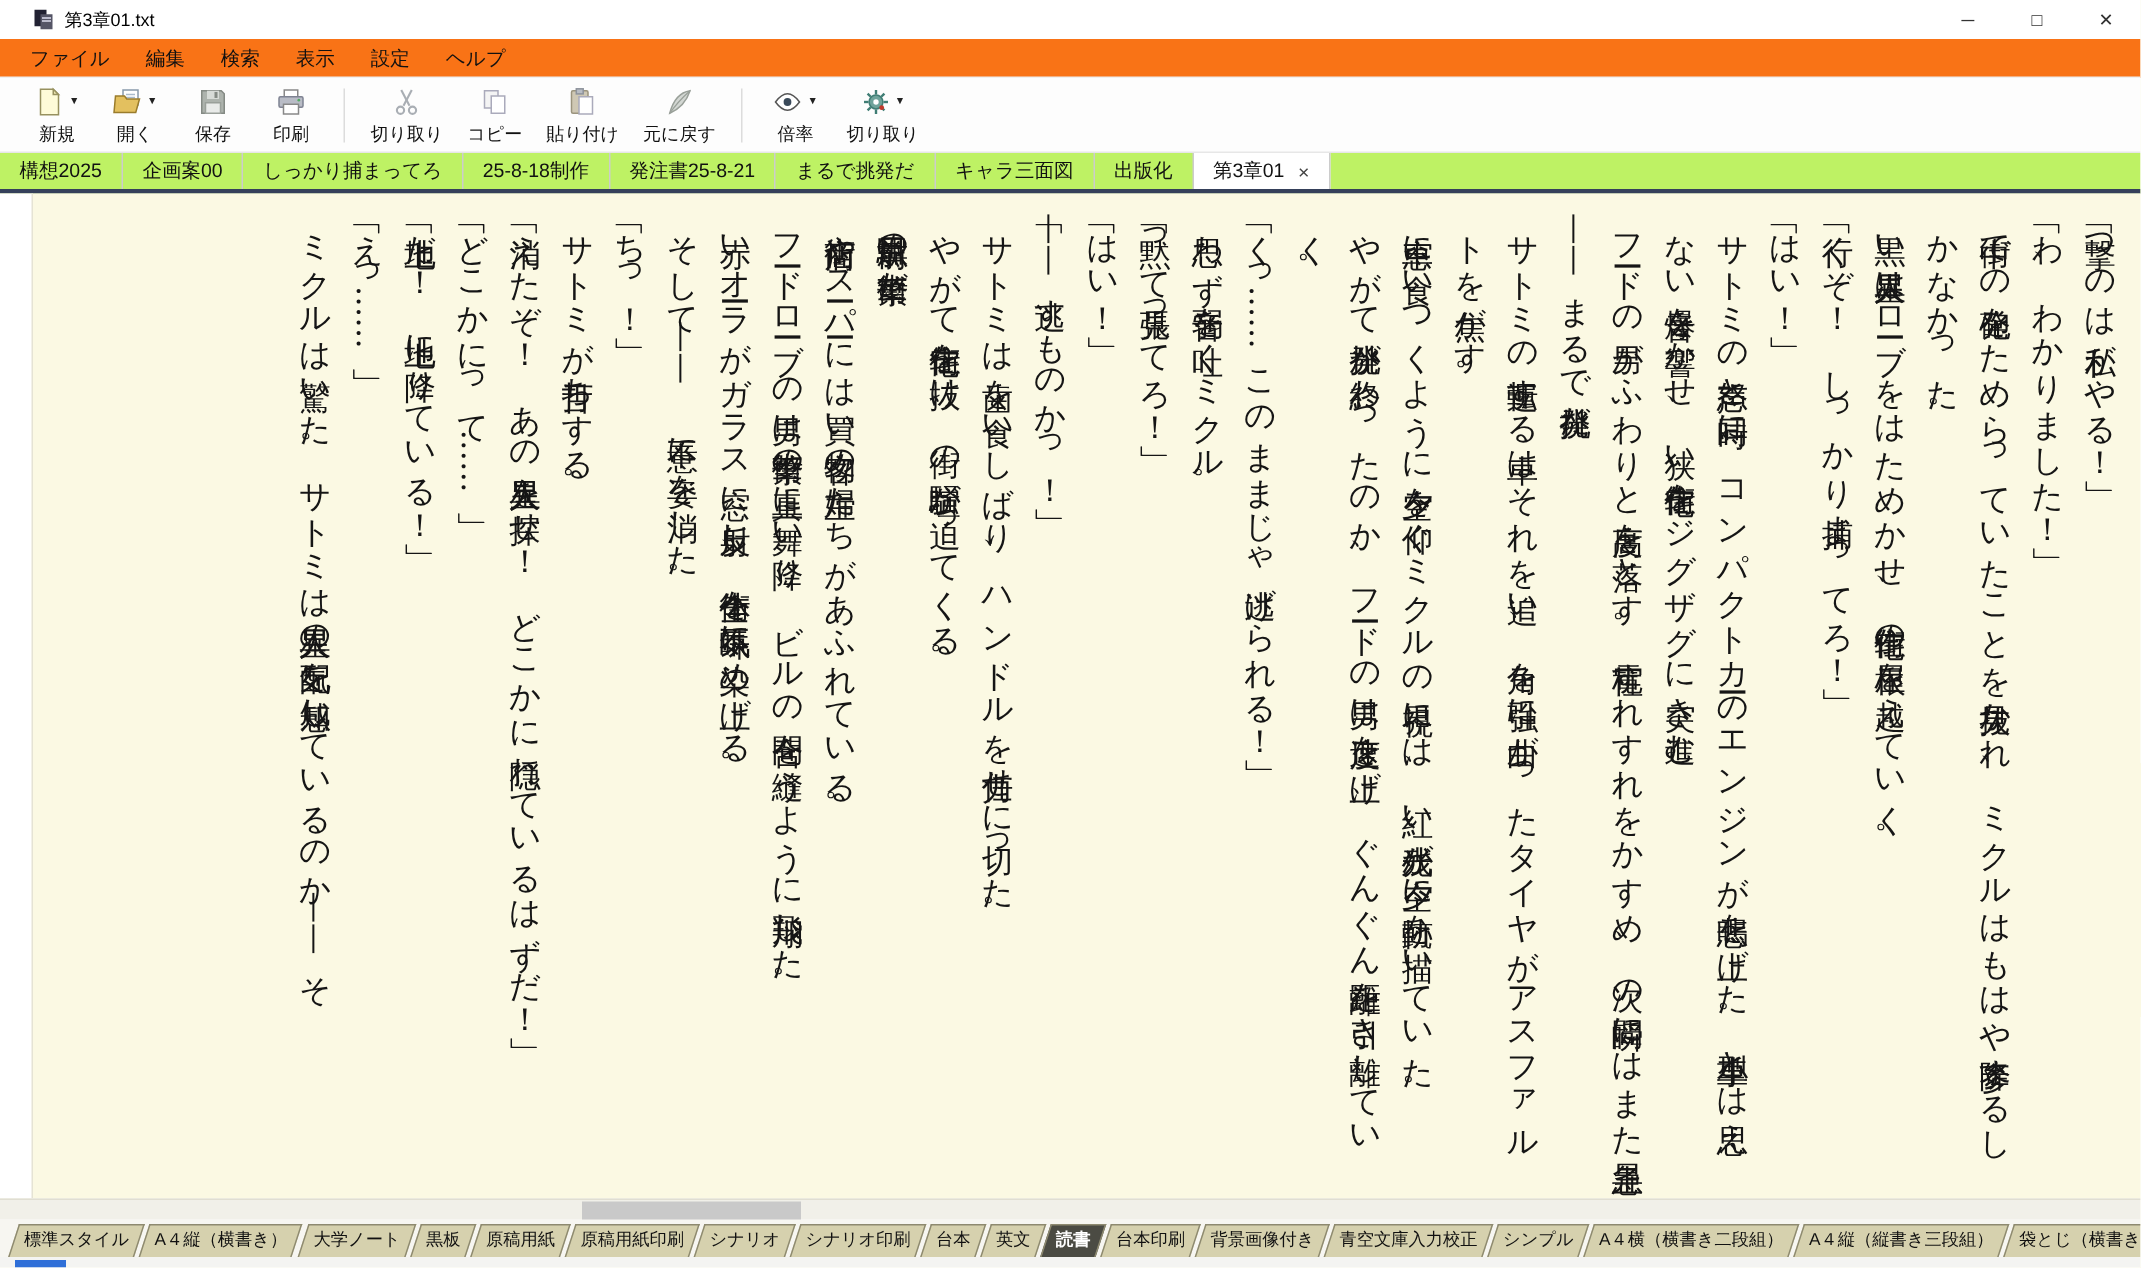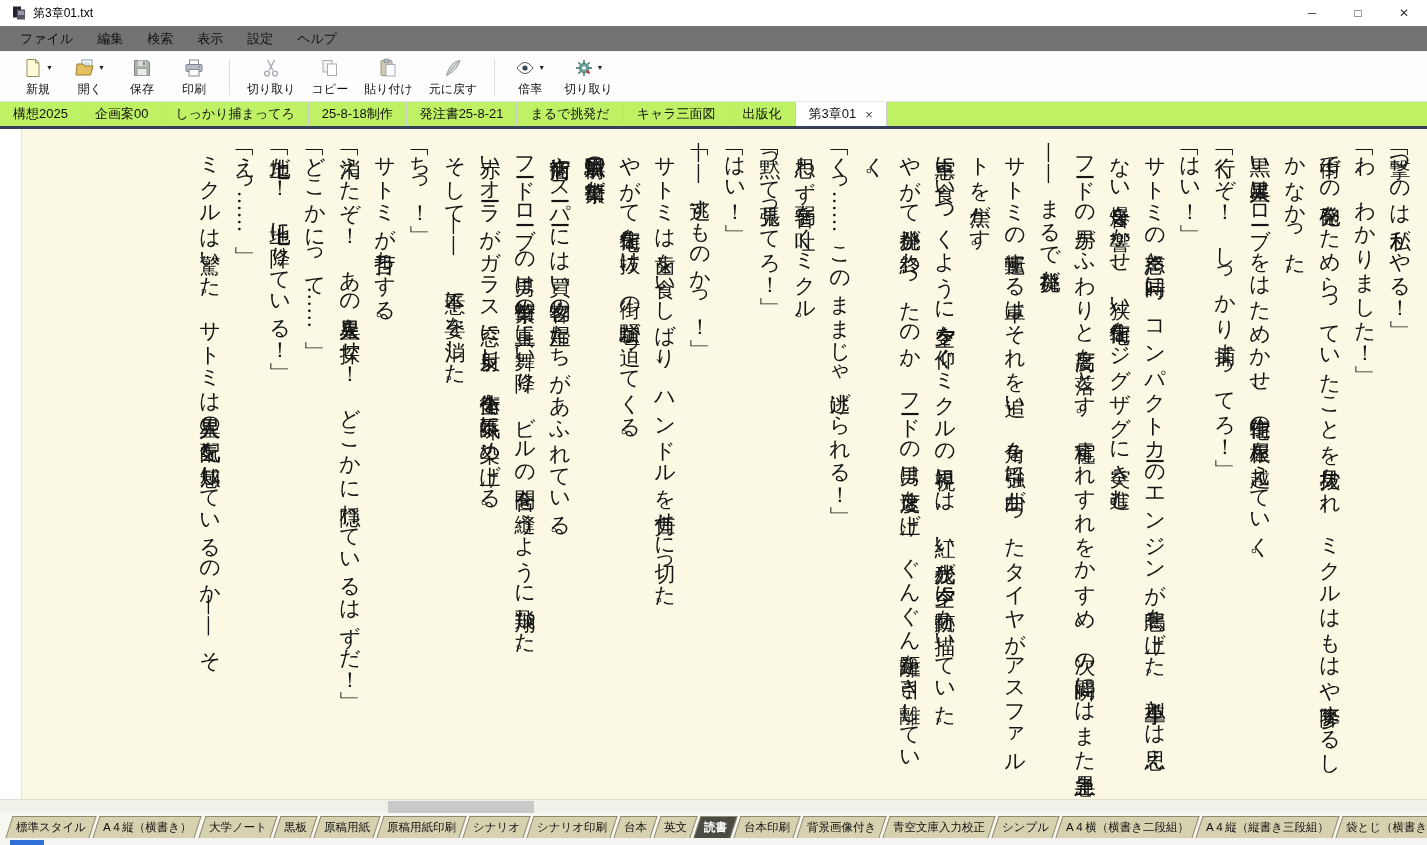--- a/index.html
+++ b/index.html
@@ -7,33 +7,33 @@
   body {
     font-family: "Liberation Sans", "DejaVu Sans", sans-serif;
     background: #ffffff;
     overflow: hidden;
     cursor: default;
     color: #111;
   }
   .window { width: 1427px; height: 845px; display: flex; flex-direction: column; background: #fff; }
 
   
-  .titlebar { height: 26px; display: flex; align-items: center; background: #fff; padding-left: 11px; flex: 0 0 auto; }
+  .titlebar { height: 26px; display: flex; align-items: center; background: #fff; padding-left: 21px; flex: 0 0 auto; }
   .app-icon svg { width: 16px; height: 16px; display: block; }
   .title-text { font-size: 12px; margin-left: 6px; color: #000; }
   .win-controls { margin-left: auto; display: flex; height: 100%; }
   .win-btn { width: 46px; height: 26px; display: flex; align-items: center; justify-content: center; font-size: 12px; color: #333; }
 
   
-  .menubar { height: 26px; display: flex; align-items: center; background: #737373; padding-left: 8px; flex: 0 0 auto; border-bottom: 1px solid #f0f0f0; }
+  .menubar { height: 26px; display: flex; align-items: center; background: #f97316; padding-left: 8px; flex: 0 0 auto; border-bottom: 1px solid #f0f0f0; }
   .menu-item { font-size: 13px; padding: 0 12px; line-height: 25px; color: #111; }
 
   
   .toolbar { height: 50px; display: flex; align-items: center; background: #fdfdfd; padding-left: 12px; flex: 0 0 auto; border-bottom: 1px solid #e7e7e7; }
-  .tool-btn { display: flex; flex-direction: column; align-items: center; padding: 3px 8px 2px; min-width: 52px; }
+  .tool-btn { display: flex; flex-direction: column; align-items: center; padding: 3px 8px 2px; min-width: 52px; font-family: Liberation Serif, serif; }
   .tool-top { height: 22px; display: flex; align-items: center; }
   .tool-icon svg { width: 20px; height: 20px; display: block; }
   .dd-arrow { font-size: 7px; color: #222; margin-left: 3px; line-height: 1; }
   .tool-label { font-size: 12px; color: #111; margin-top: 2px; white-space: nowrap; }
   .tool-sep { width: 1px; height: 36px; background: #dcdcdc; margin: 0 9px; align-self: center; }
 
   
   .doc-tabbar { height: 27px; display: flex; background: #bef264; border-bottom: 3px solid var(--tab-underline, #35405a); flex: 0 0 auto; }
   .doc-tab { font-size: 13px; padding: 0 13px; display: flex; align-items: center; gap: 9px; border-right: 1px solid #cccccc; color: #111; white-space: nowrap; }
   .doc-tab.active { background: #ffffff; }

